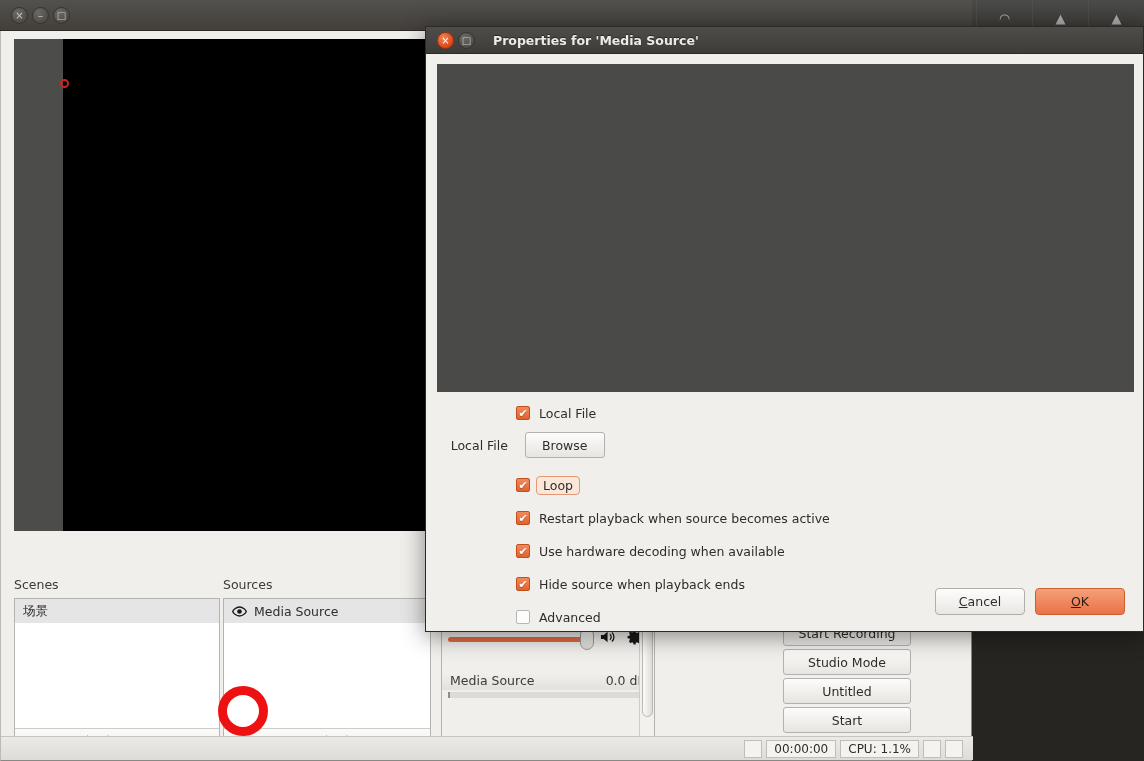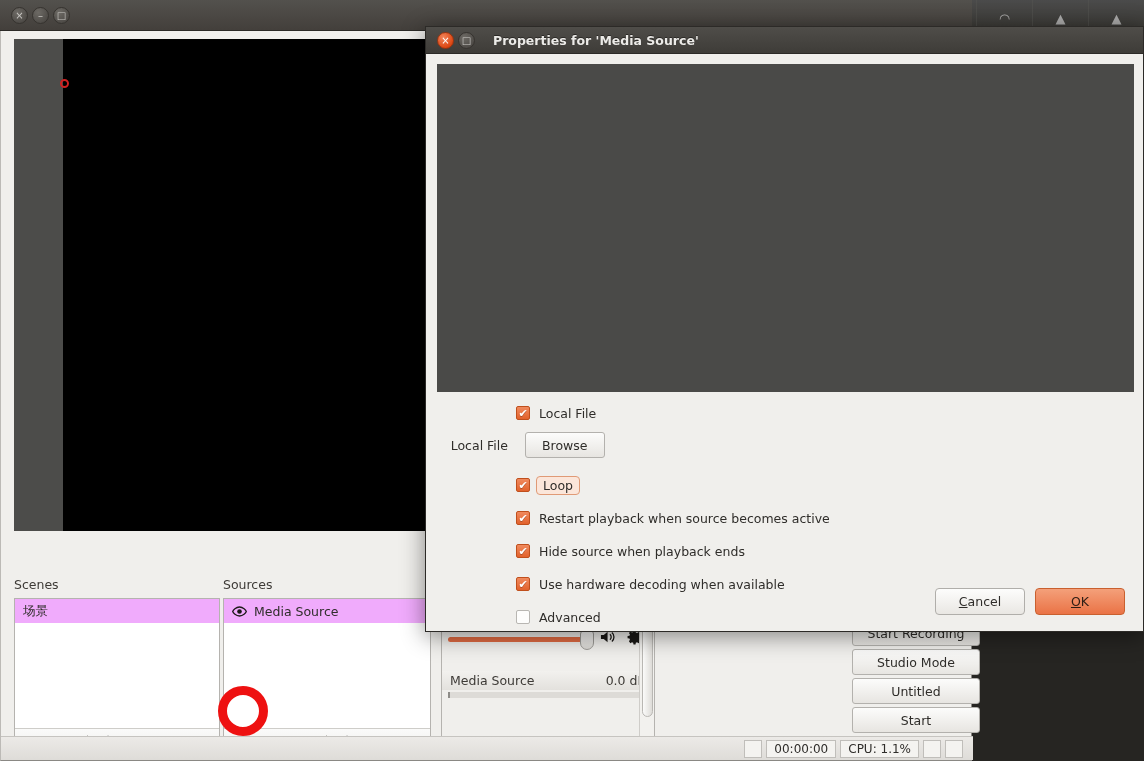--- a/index.html
+++ b/index.html
@@ -112,21 +112,21 @@
     position: absolute; background: #fff;
     border: 1px solid #b5b3af;
   }
   .lb-scenes { left: 13px; top: 567px; width: 206px; height: 160px; }
   .lb-sources { left: 222px; top: 567px; width: 208px; height: 160px; }
 
   .list-row {
     height: 24px; display: flex; align-items: center;
     padding-left: 8px; font-size: 12.5px; color: #2f2d2a;
   }
-  .list-row.selected { background: #f0abfc; }
+  .list-row.selected { background: #e5e5e5; }
   .eye-ico {
     width: 15px; height: 15px; margin-right: 7px;
     display: inline-flex; align-items: center; justify-content: center;
   }
   .list-toolbar {
     position: absolute; left: 0; bottom: 0; width: 100%; height: 29px;
     background: linear-gradient(180deg,#fafaf9,#ececea);
     border-top: 1px solid #cecdc9;
     display: flex; align-items: center; gap: 2px; padding-left: 8px;
   }
@@ -185,21 +185,21 @@
   }
 
   
   .tr-box { position: absolute; left: 672px; top: 567px; width: 142px; height: 160px; }
   .combo {
     width: 142px; height: 25px; background: linear-gradient(180deg,#fbfbfa,#e6e4e0);
     border: 1px solid #b3b1ad; border-radius: 3px;
     display: flex; align-items: center; padding: 0 6px;
     font-size: 12.5px; color: #2f2d2a; justify-content: space-between;
   }
-  .ctrl-box { position: absolute; left: 851px; top: 560px; width: 134px; height: 168px; }
+  .ctrl-box { position: absolute; left: 782px; top: 560px; width: 134px; height: 168px; }
   .ctrl-btn {
     width: 128px; height: 26px; margin-bottom: 3px;
     background: linear-gradient(180deg,#fcfcfb,#e7e5e1);
     border: 1px solid #b3b1ad; border-radius: 3px;
     display: flex; align-items: center; justify-content: center;
     font-size: 12.5px; color: #2f2d2a;
   }
 
   
   .statusbar {
@@ -508,28 +508,28 @@
       <div class="frow" style="margin-top:5px;">
         <div class="fcheck-indent" style="display:flex;align-items:center;">
           <span class="cbx on"></span>
           <span class="cbx-label">Restart playback when source becomes active</span>
         </div>
       </div>
 
       <div class="frow" style="margin-top:5px;">
         <div class="fcheck-indent" style="display:flex;align-items:center;">
           <span class="cbx on"></span>
-          <span class="cbx-label">Hide source when playback ends</span>
+          <span class="cbx-label">Use hardware decoding when available</span>
         </div>
       </div>
 
       <div class="frow" style="margin-top:5px;">
         <div class="fcheck-indent" style="display:flex;align-items:center;">
           <span class="cbx on"></span>
-          <span class="cbx-label">Use hardware decoding when available</span>
+          <span class="cbx-label">Hide source when playback ends</span>
         </div>
       </div>
 
       <div class="frow" style="margin-top:5px;">
         <div class="fcheck-indent" style="display:flex;align-items:center;">
           <span class="cbx"></span>
           <span class="cbx-label">Advanced</span>
         </div>
       </div>
 

